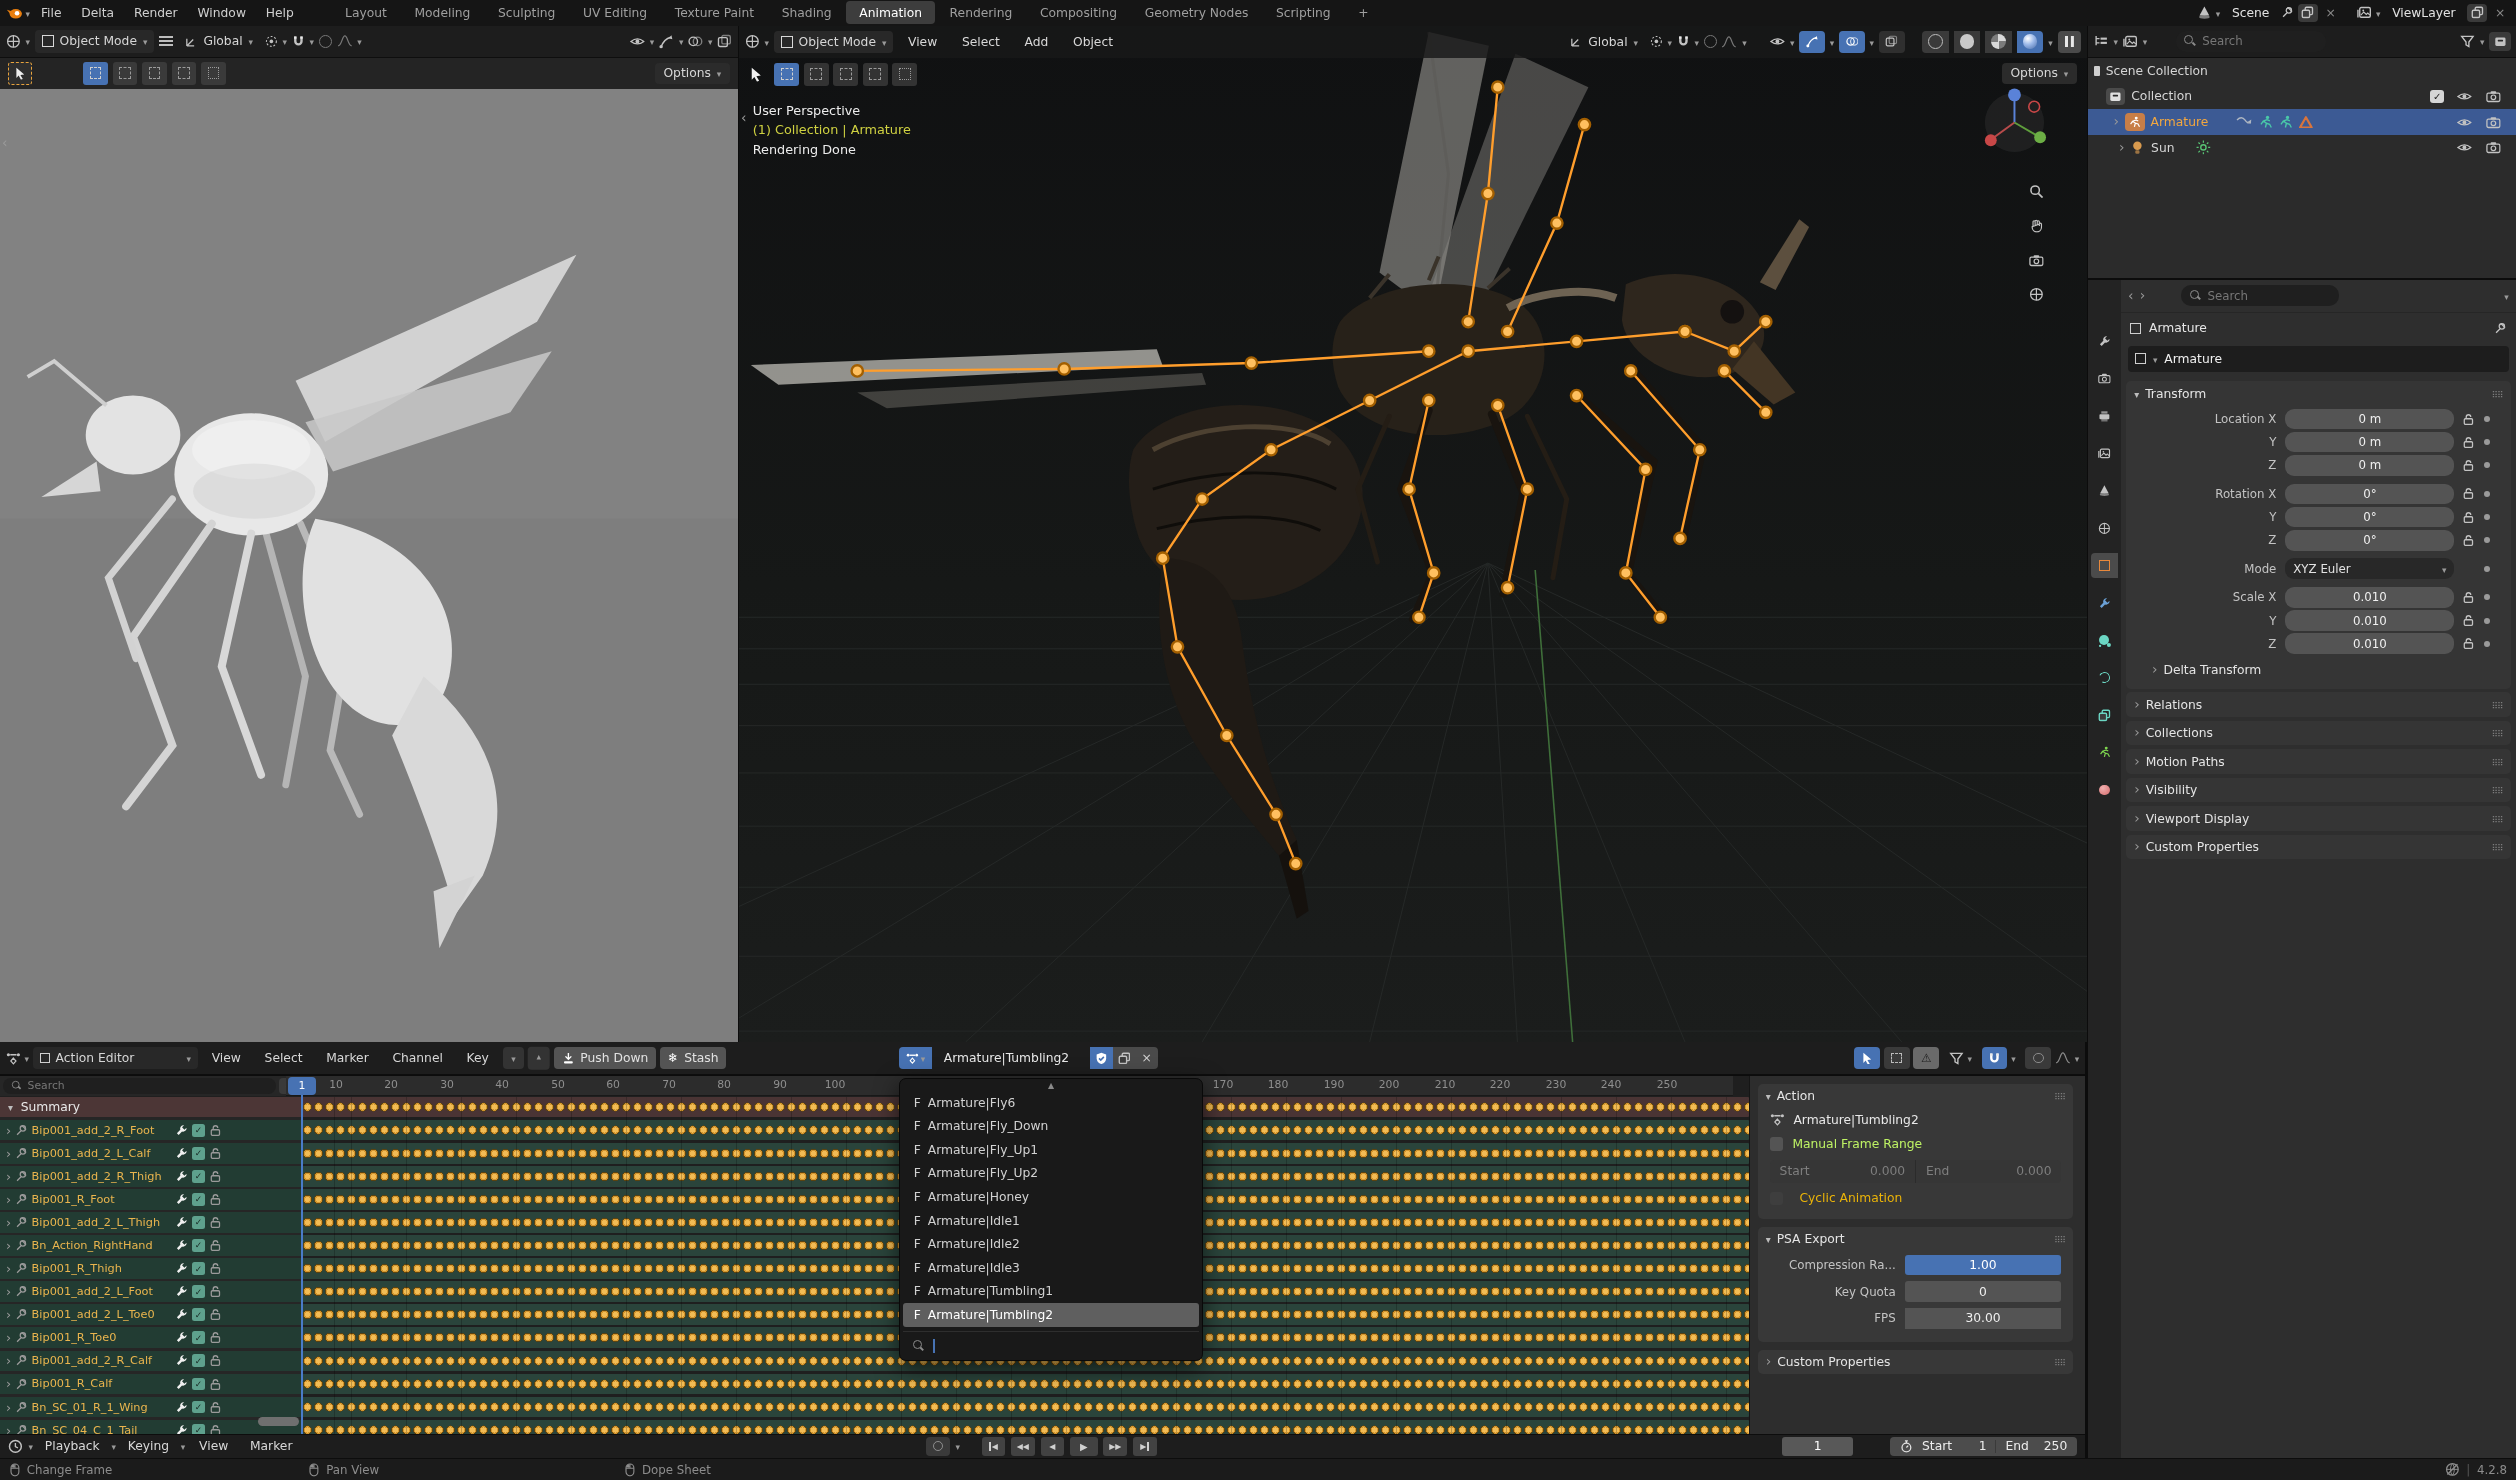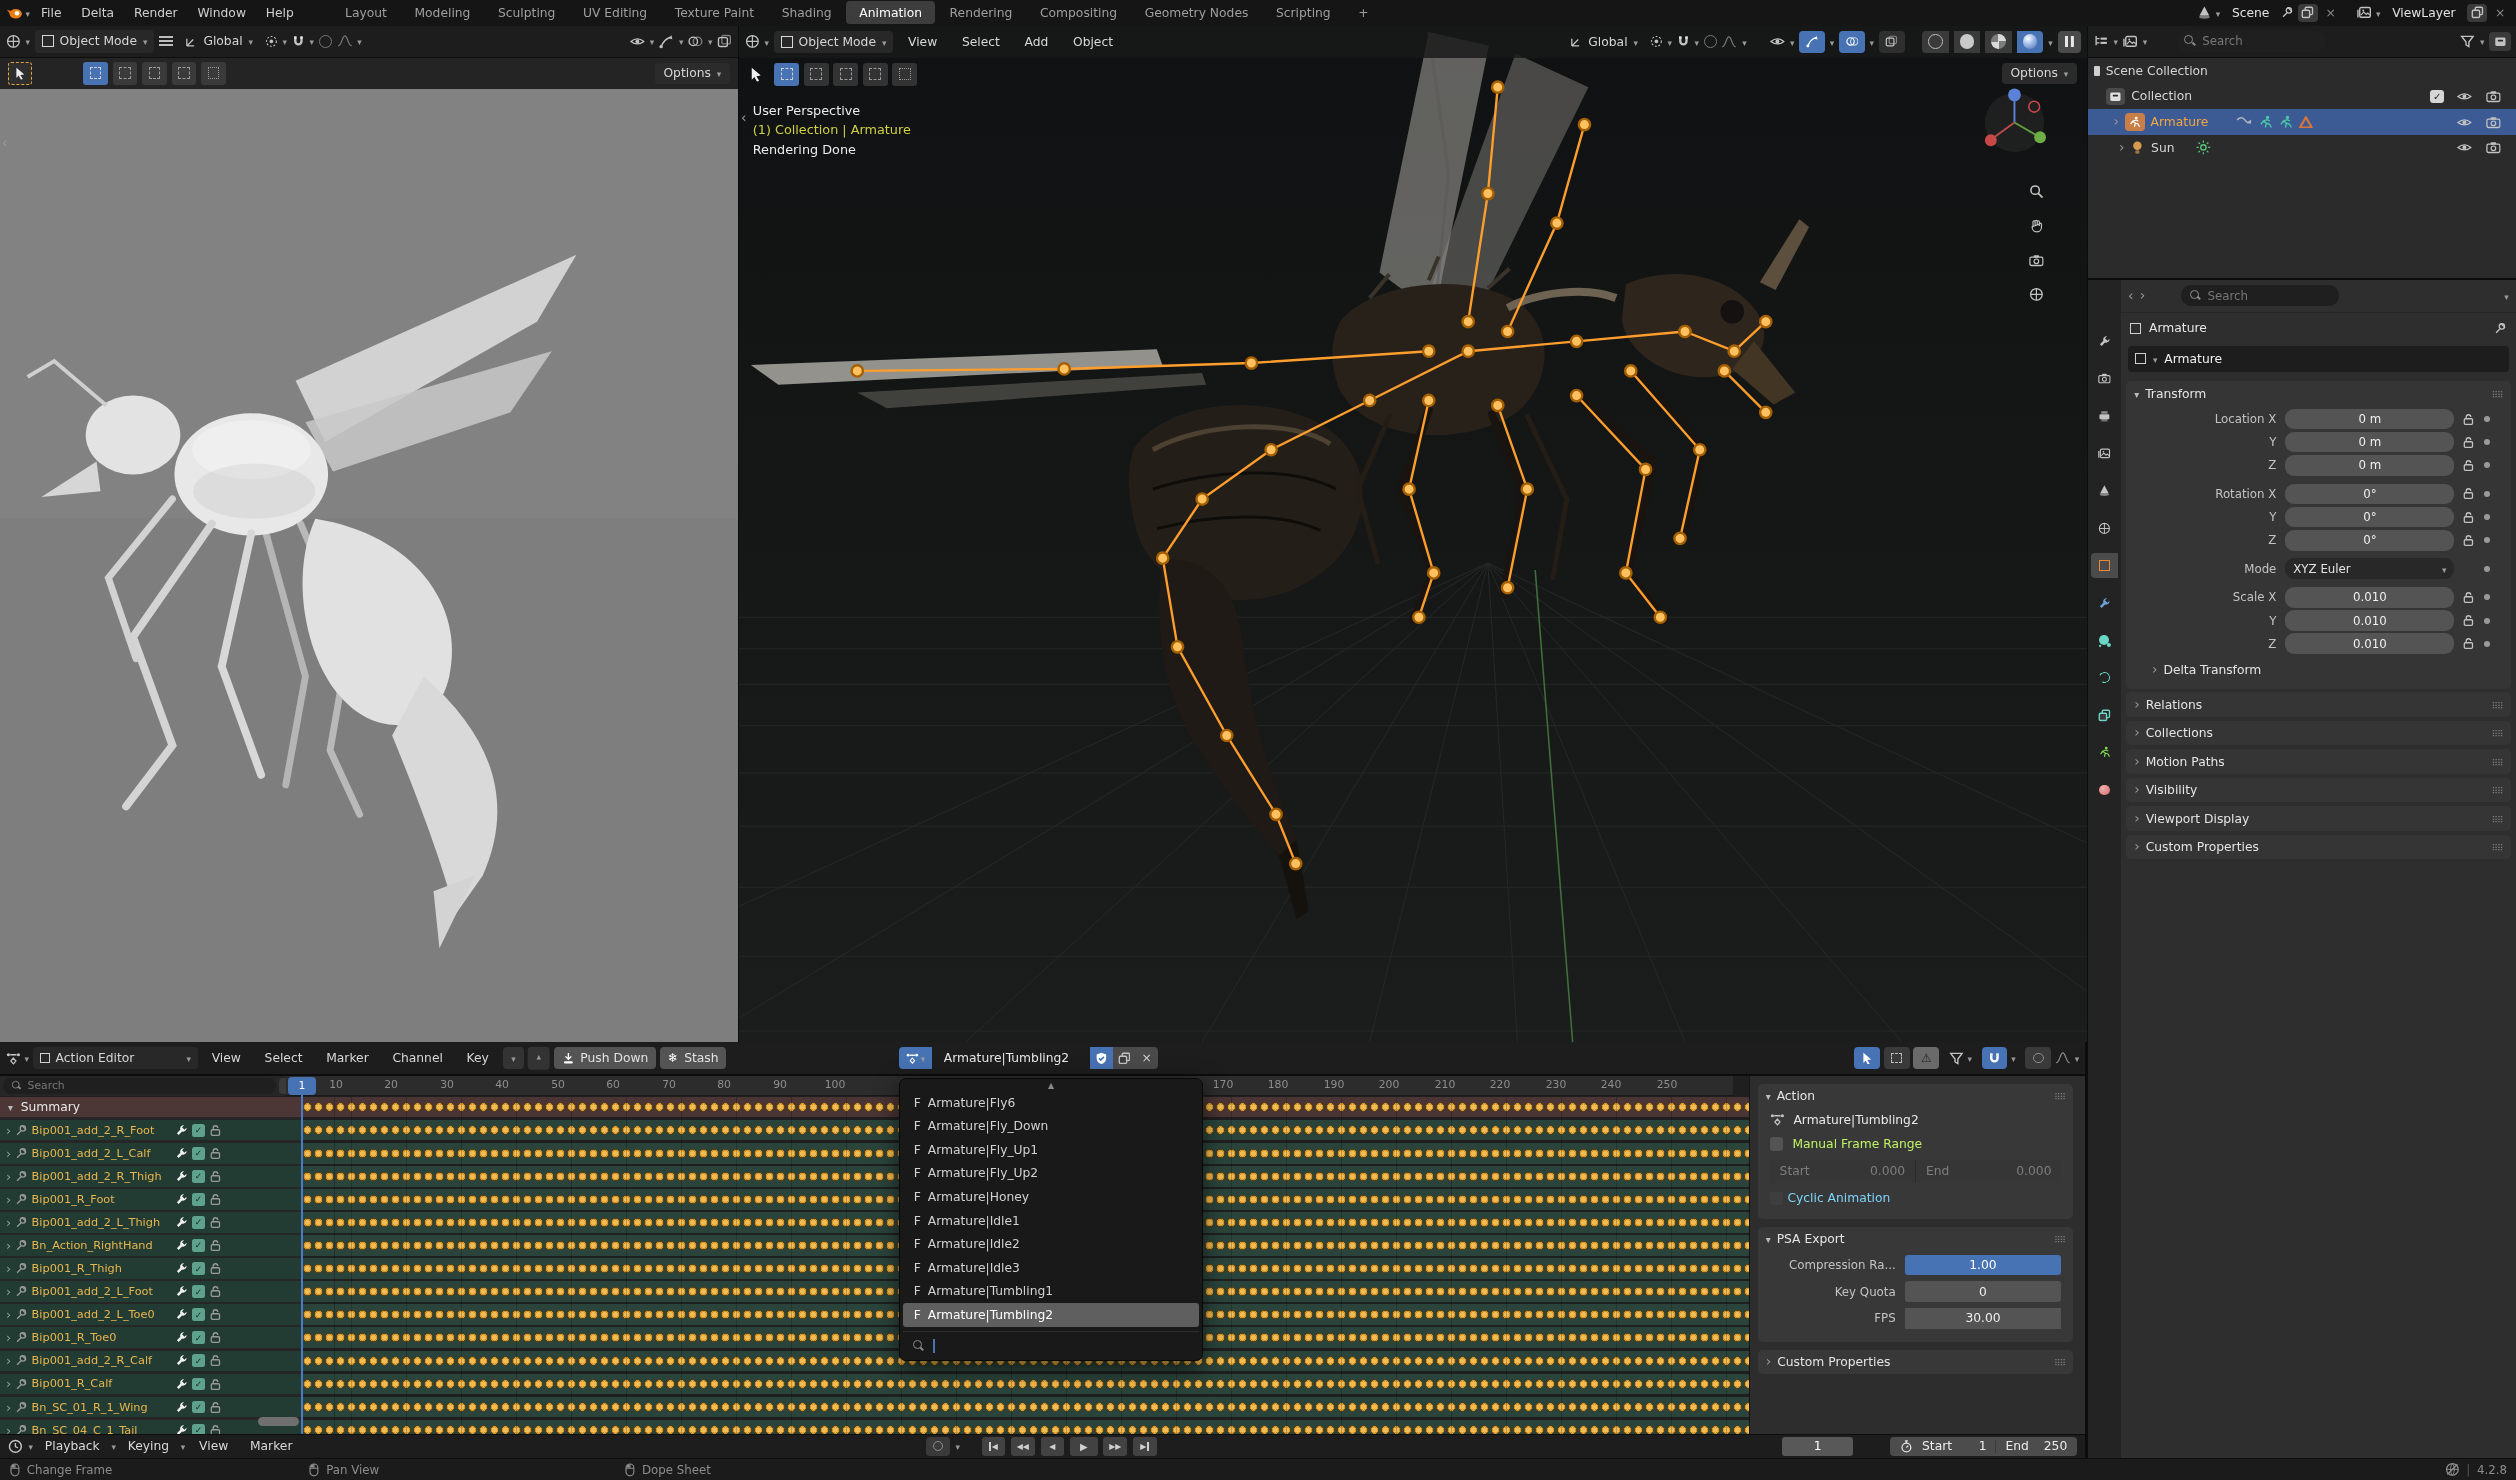--- a/index.html
+++ b/index.html
@@ -1275,21 +1275,21 @@
           <div class="row" style="flex:1;justify-content:space-between;padding:0 9.9px">
               <span>Start</span>
               <span>0.000</span>
             </div>
           <div style="width:1px;height:100%;background:#2b2b2b"></div>
           <div class="row" style="flex:1;justify-content:space-between;padding:0 9.9px">
               <span>End</span>
               <span>0.000</span>
             </div>
         </div>
-        <div class="row" style="padding:5.9px 11.8px;gap:4px;color:#7dd3fc">
+        <div class="row" style="padding:5.9px 11.8px;gap:16px;color:#eab308">
           <span class="schk" style="background:#3e3e3e"></span>
           <span>Cyclic Animation</span>
         </div>
       </div>
       <div class="spanel" style="padding-bottom:9.9px">
         <div class="phead">
             <span class="chevd"></span>
             <span>PSA Export</span>
             <span style="flex:1"></span>
             <span class="dots"></span>

